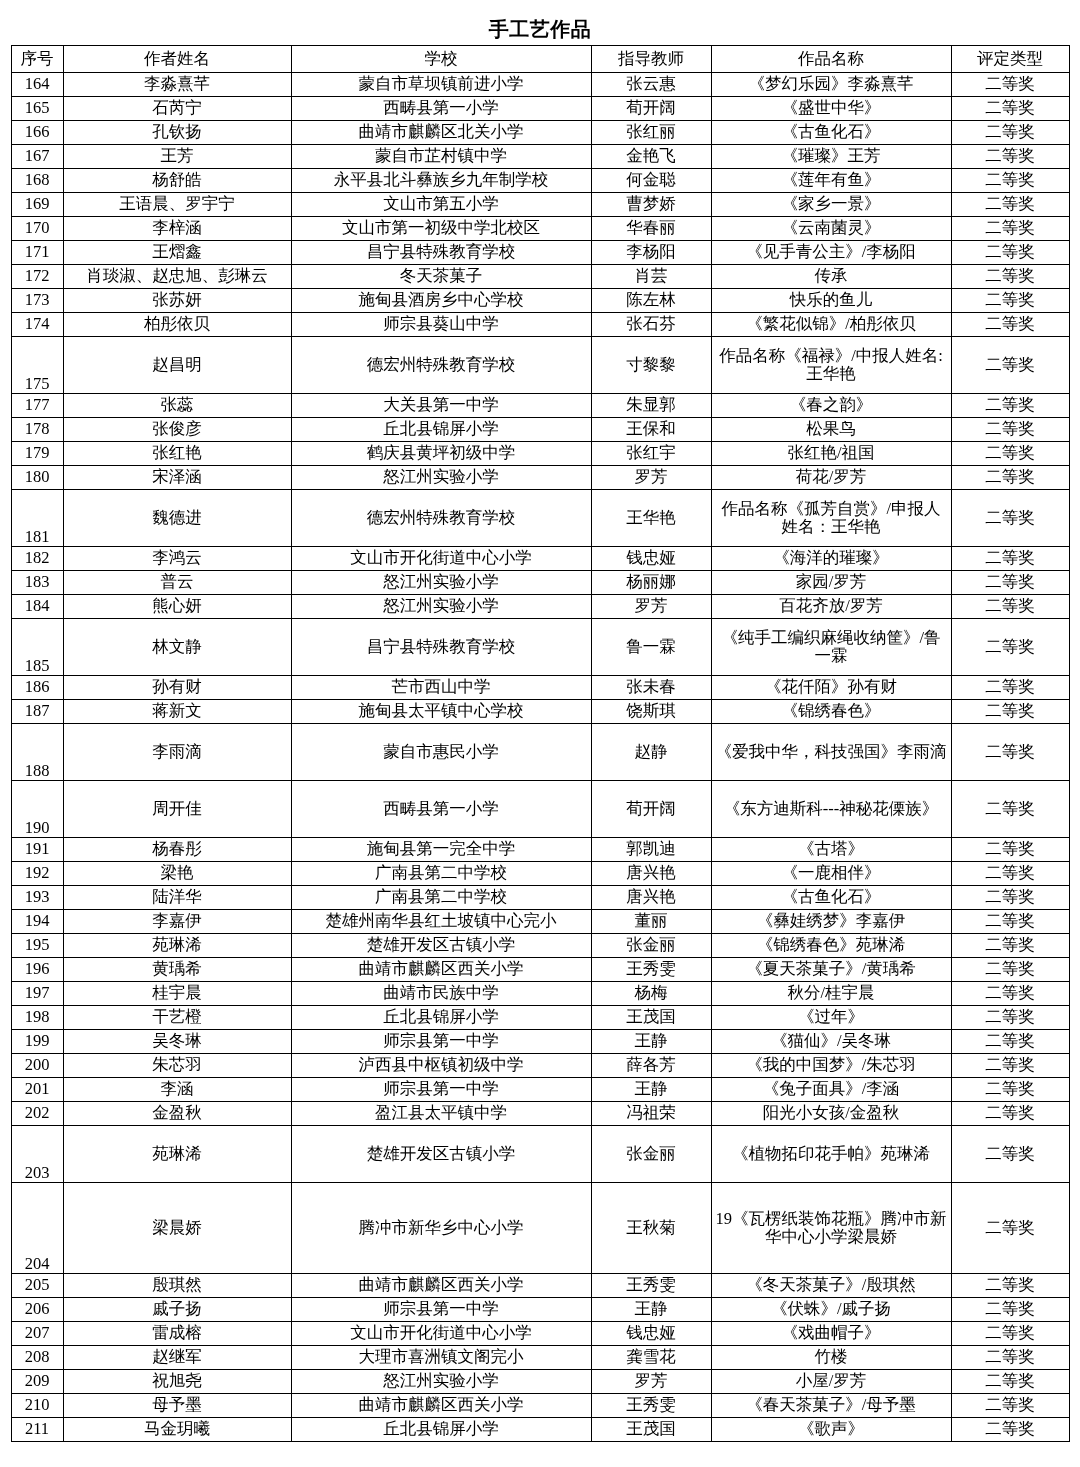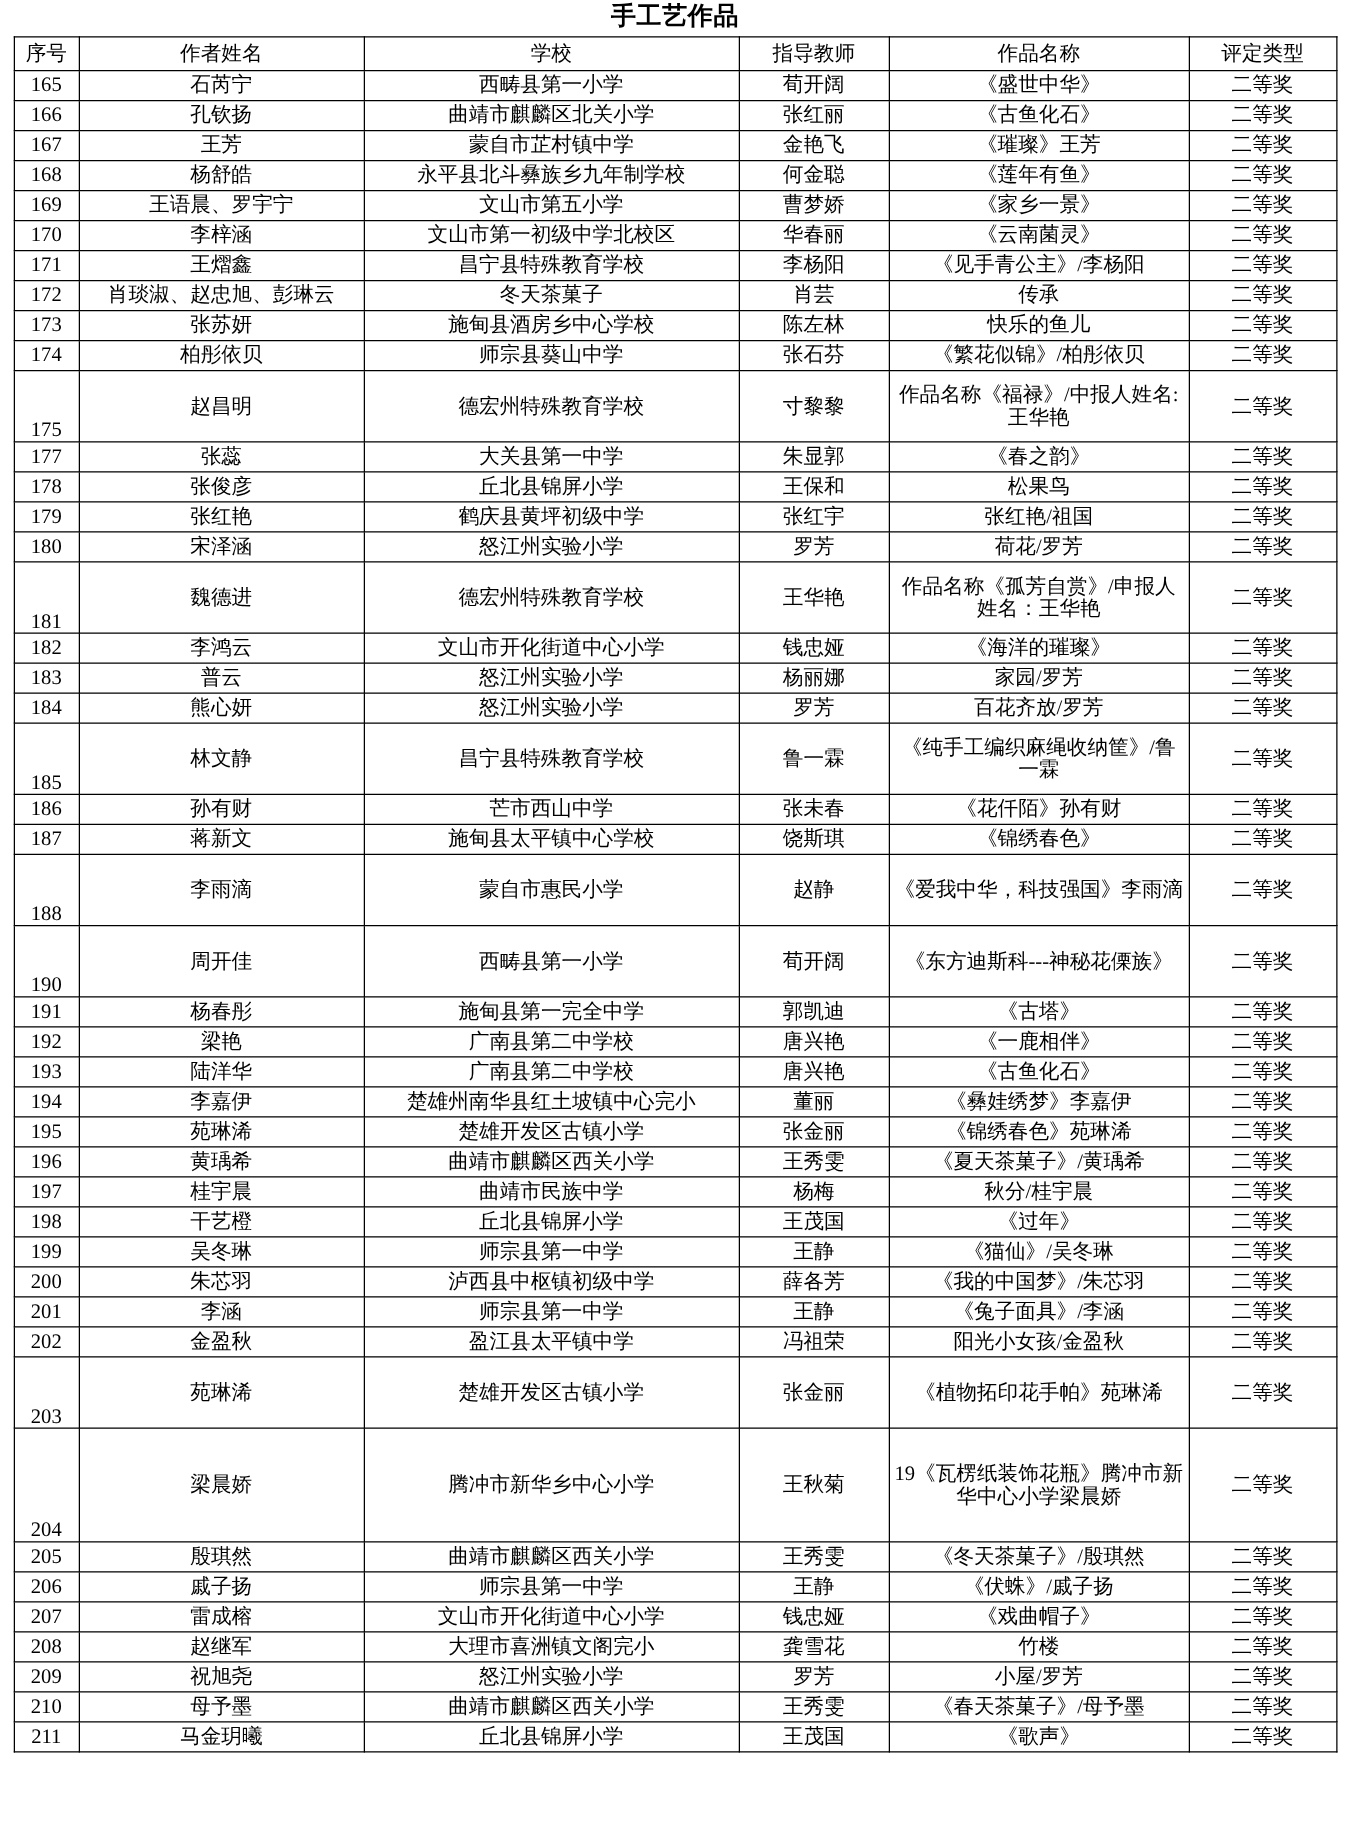--- a/index.html
+++ b/index.html
@@ -18,21 +18,21 @@
     width: 1080px;
     height: 1467px;
     position: relative;
     box-sizing: border-box;
   }
   .doc-title {
     text-align: center;
     font-size: 20px;
     font-weight: bold;
     line-height: 1;
-    padding-top: 3px;
+    padding-top: 19px;
     padding-bottom: 6px;
     letter-spacing: 0.5px;
     font-family: "Liberation Serif", "DejaVu Serif", serif;
   }
   table.award-table {
     border-collapse: collapse;
     width: 1058px;
     margin: 0 auto;
     table-layout: fixed;
   }
@@ -95,20 +95,28 @@
         <th>序号</th>
         <th>作者姓名</th>
         <th>学校</th>
         <th>指导教师</th>
         <th>作品名称</th>
         <th>评定类型</th>
       </tr>
     </thead>
     <tbody id="table-body">
         <tr>
+          <td class="seq-cell">164</td>
+          <td>李淼熹芊</td>
+          <td>蒙自市草坝镇前进小学</td>
+          <td>张云惠</td>
+          <td class="work-cell">《梦幻乐园》李淼熹芊</td>
+          <td>二等奖</td>
+        </tr>
+        <tr>
           <td class="seq-cell">165</td>
           <td>石芮宁</td>
           <td>西畴县第一小学</td>
           <td>荀开阔</td>
           <td class="work-cell">《盛世中华》</td>
           <td>二等奖</td>
         </tr>
         <tr>
           <td class="seq-cell">166</td>
           <td>孔钦扬</td>

